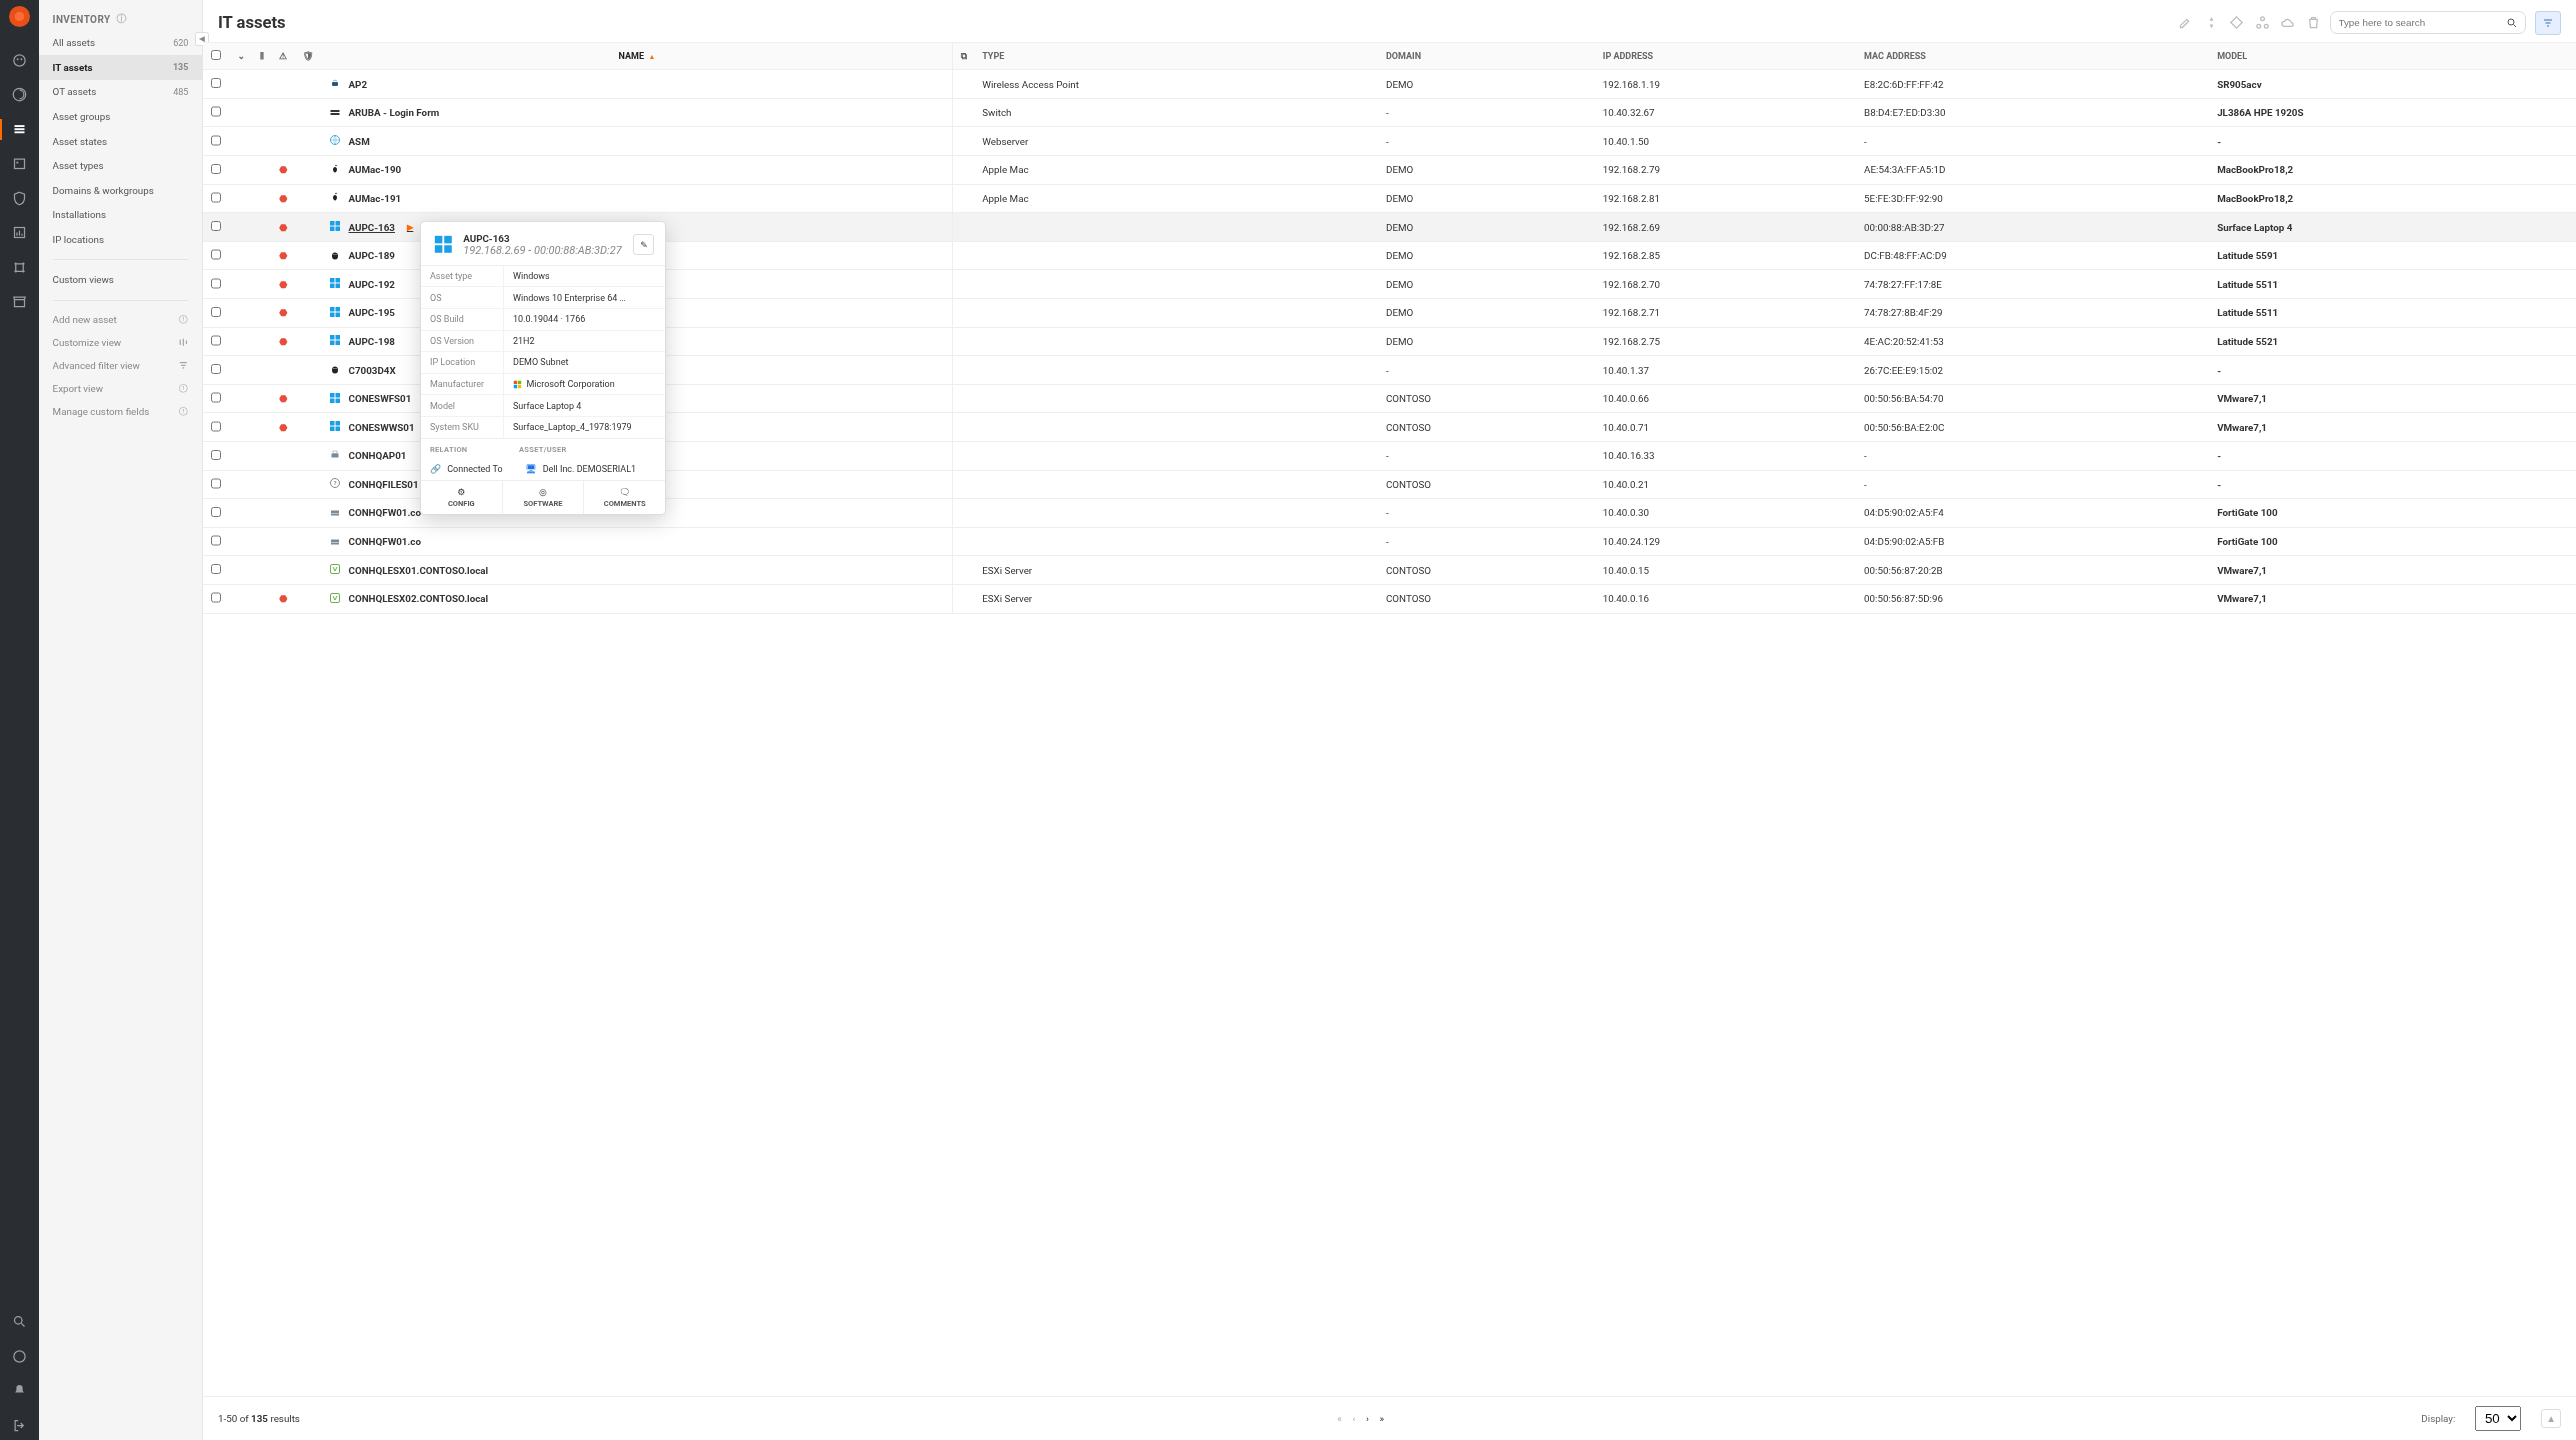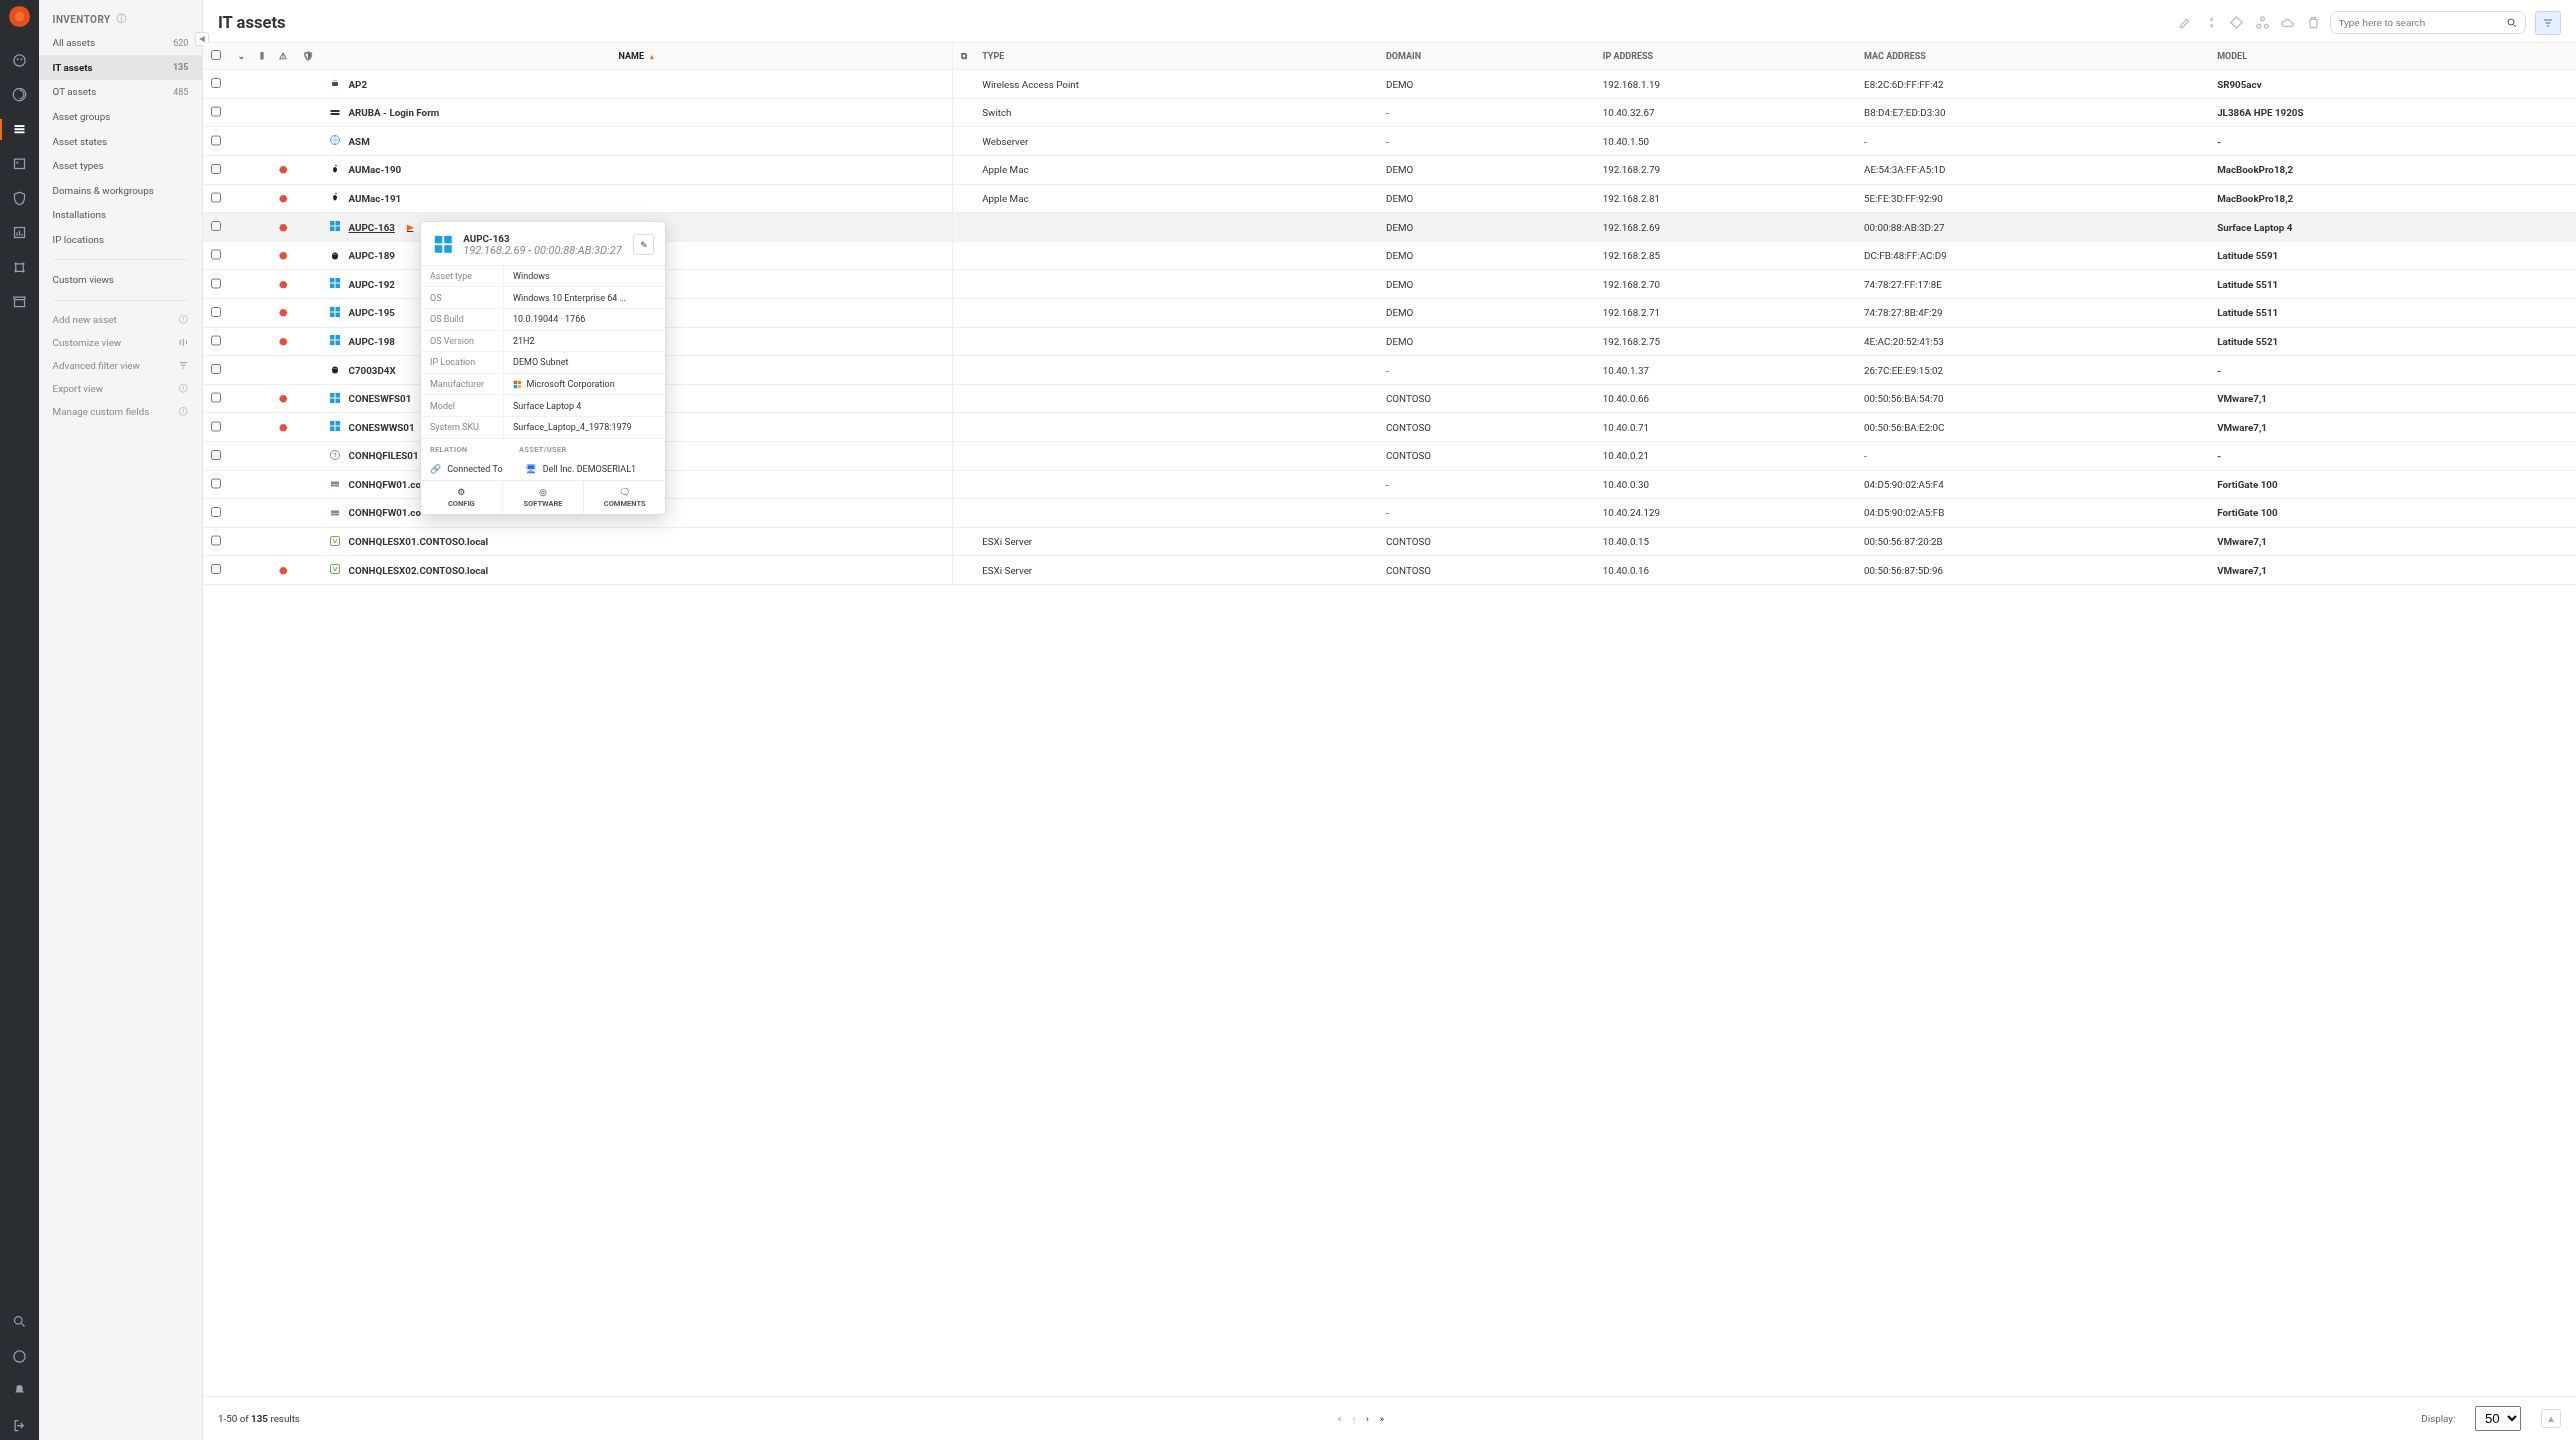--- a/index.html
+++ b/index.html
@@ -612,20 +612,42 @@
     <td><b>VMware7,1</b></td>
             </tr>
             <tr>
     <td class="col-check"><input type="checkbox" style=""></td>
     <td></td>
               <td></td>
     <td></td>
     <td></td>
     <td class="name-sep">
                 <div class="asset-name">
+                  <span><svg class="row-icon" viewBox="0 0 24 24" style="fill:#7a8a99;color:#7a8a99">
+                      <rect x="5" y="9" width="14" height="8"></rect>
+                      <rect x="8" y="4" width="8" height="5" fill="none" stroke="currentColor"></rect>
+                    </svg></span>
+                  <span>CONHQAP01</span>
+                </div>
+              </td>
+    <td></td>
+    <td></td>
+    <td>-</td>
+    <td>10.40.16.33</td>
+    <td>-</td>
+    <td><b>-</b></td>
+            </tr>
+            <tr>
+    <td class="col-check"><input type="checkbox" style=""></td>
+    <td></td>
+              <td></td>
+    <td></td>
+    <td></td>
+    <td class="name-sep">
+                <div class="asset-name">
                   <span><svg class="row-icon" viewBox="0 0 24 24" style="fill:#888;color:#888;font-size:13px">
                       <circle cx="12" cy="12" r="9" fill="none" stroke="currentColor" stroke-width="2"></circle>
                       <text x="12" y="16" text-anchor="middle" font-size="12">?</text>
                     </svg></span>
                   <span>CONHQFILES01</span>
                 </div>
               </td>
     <td></td>
     <td></td>
     <td>CONTOSO</td>

